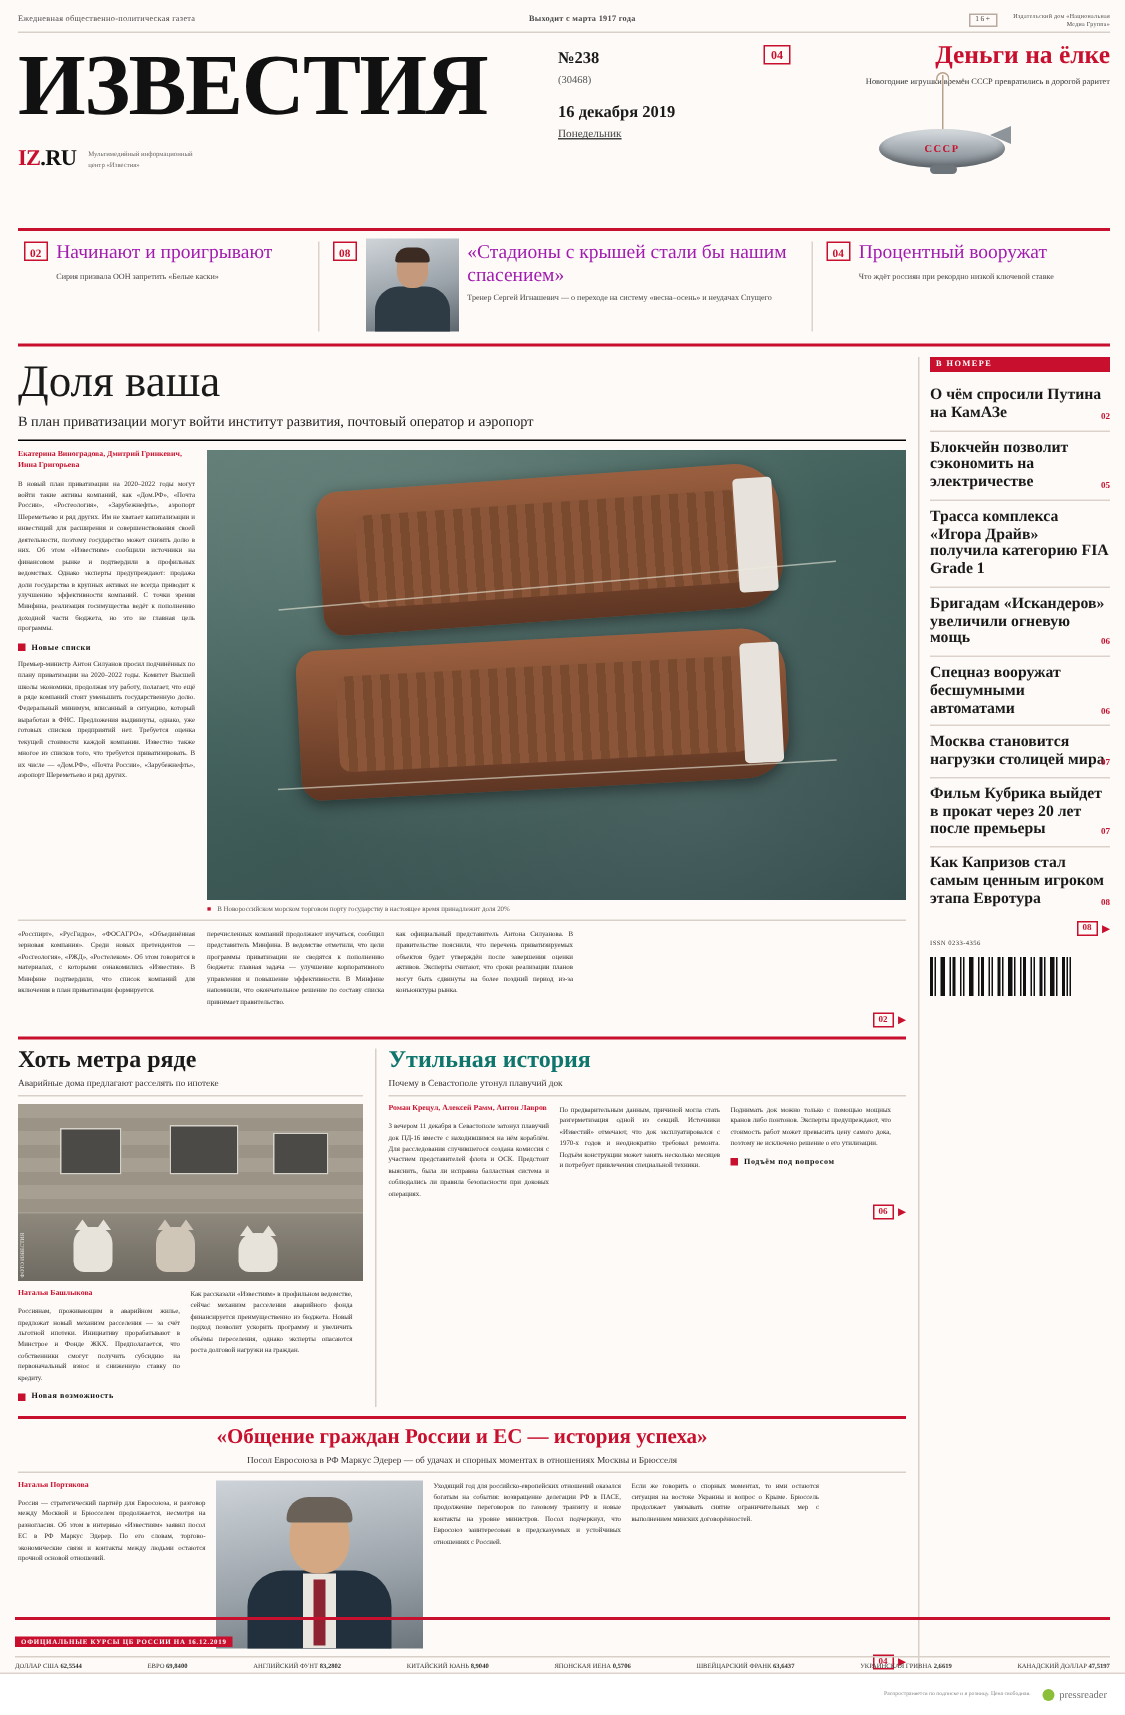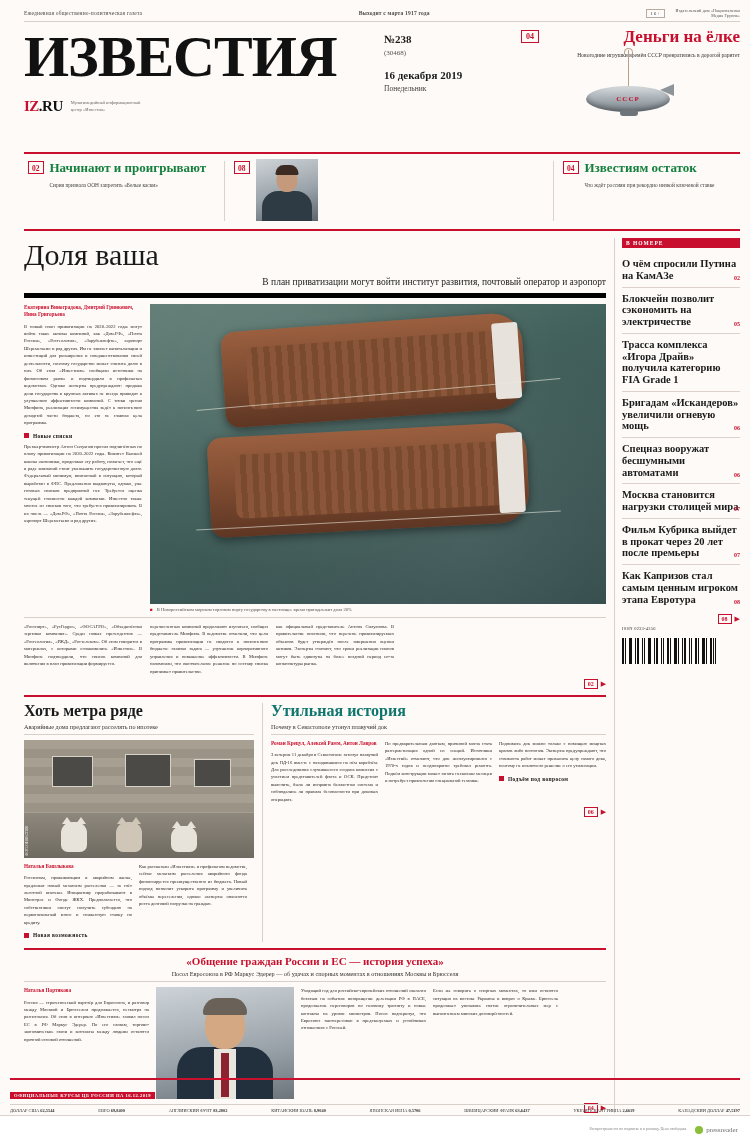--- a/index.html
+++ b/index.html
@@ -10,21 +10,21 @@
     background: #ffffff;
     font-family: "Liberation Serif", serif;
     color: #1a1a1a;
     overflow: hidden;
   }
   .page {
     position: relative;
     width: 750px;
     height: 1143px;
     background: #fdfaf7;
-    padding: 8px 10px 0 24px;
+    padding: 8px 10px 0 12px;
   }
 
   
   .topstrip {
     display: flex;
     align-items: center;
     justify-content: space-between;
     font-size: 5.5px;
     color: #4a4a4a;
     border-bottom: 1px solid #d8cfc8;
@@ -81,21 +81,21 @@
   .issue-col {
     width: 135px;
     padding-left: 10px;
     padding-top: 6px;
     font-size: 8px;
     line-height: 1.45;
   }
   .issue-no { font-weight: bold; font-size: 11px; }
   .issue-sub { font-size: 7px; color: #555; }
   .issue-date { font-weight: bold; font-size: 11px; margin-top: 10px; }
-  .issue-day { font-size: 7.5px; color: #444; }
+  .issue-day { font-size: 7.5px; color: #444; text-decoration: underline; }
 
   .promo-col {
     flex: 1;
     padding-left: 12px;
     position: relative;
     min-height: 120px;
   }
   .promo-num {
     display: inline-block;
     border: 1px solid #c8102e;
@@ -195,23 +195,23 @@
     color: #c8102e;
     font-size: 7.5px;
     font-weight: bold;
     padding: 1px 3px;
     height: 13px;
     line-height: 11px;
   }
   .t-body { flex: 1; }
   .t-title {
     font-size: 13px;
-    font-weight: bold;
+    font-weight: normal;
     line-height: 1.12;
-    color: #15803d;
+    color: #a21caf;
   }
   .t-text {
     font-size: 5.4px;
     color: #444;
     line-height: 1.5;
     margin-top: 5px;
   }
   .teaser-photo {
     width: 62px;
     height: 62px;
@@ -257,24 +257,23 @@
 
   .lead-title {
     font-size: 30px;
     font-weight: normal;
     line-height: 1;
     margin: 2px 0 7px 0;
   }
   .lead-sub {
     font-size: 9.5px;
     color: #222;
-    border-bottom: 5px solid #000000;
+    border-bottom: 1px solid #000000;
     padding-bottom: 6px;
     margin-bottom: 6px;
-    text-align: right;
   }
 
   .lead-body { display: flex; gap: 8px; }
   .lead-col { width: 118px; }
   .byline {
     font-size: 5.2px;
     font-weight: bold;
     color: #c8102e;
     margin-bottom: 4px;
     line-height: 1.4;
@@ -458,21 +457,21 @@
   .b2r-cols { display: flex; gap: 7px; }
   .b2r-cols .col-text { width: 107px; }
 
   
   .band3 {
     border-top: 2px solid #c8102e;
     margin-top: 6px;
     padding-top: 5px;
   }
   .h3 {
-    font-size: 11px;
+    font-size: 14px;
     font-weight: bold;
     color: #c8102e;
     text-align: center;
     line-height: 1.1;
   }
   .sub3 {
     font-size: 6.2px;
     color: #333;
     text-align: center;
     border-bottom: 1px solid #d8cfc8;
@@ -667,25 +666,29 @@
         <div class="t-text">Сирия призвала ООН запретить «Белые каски»</div>
       </div>
     </div>
     <div class="teaser t2">
       <span class="t-num">08</span>
       <div class="teaser-photo">
         <div class="tp-body"></div>
         <div class="tp-head"></div>
         <div class="tp-hair"></div>
       </div>
+      <div class="t-body">
+        <div class="t-title">«Стадионы с крышей стали бы нашим спасением»</div>
+        <div class="t-text">Тренер Сергей Игнашевич — о переходе на систему «весна–осень» и неудачах Спущего</div>
+      </div>
     </div>
     <div class="teaser t3">
       <span class="t-num">04</span>
       <div class="t-body">
-        <div class="t-title">Известиям остаток</div>
+        <div class="t-title">Процентный вооружат</div>
         <div class="t-text">Что ждёт россиян при рекордно низкой ключевой ставке</div>
       </div>
     </div>
   </div>
 
   <div class="main">
 
     <div class="content">
 
       <div>

